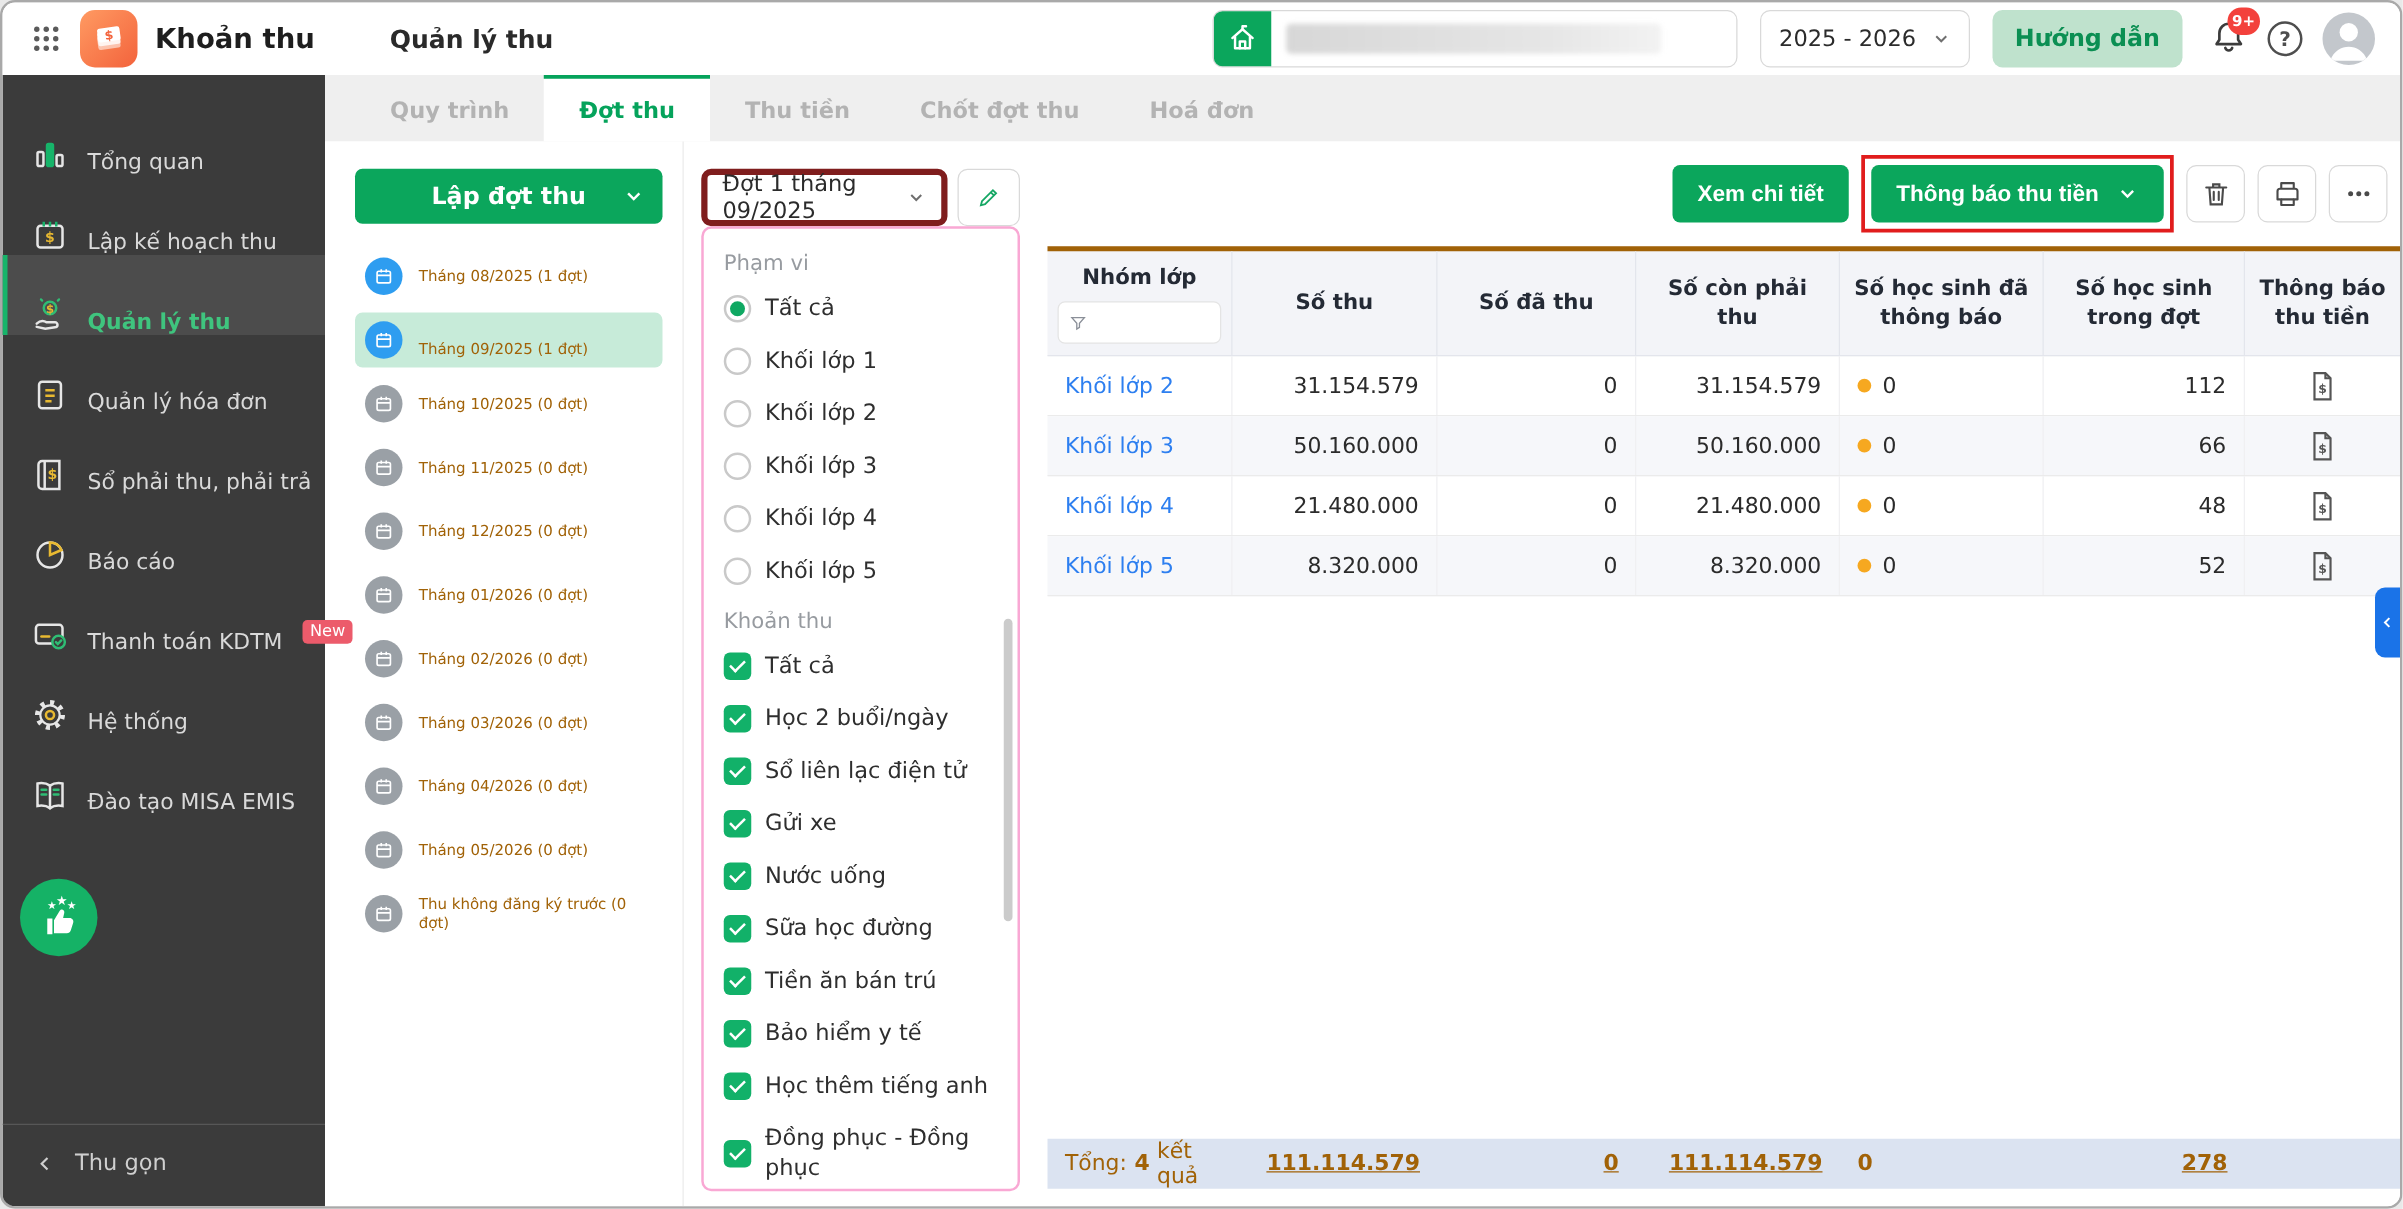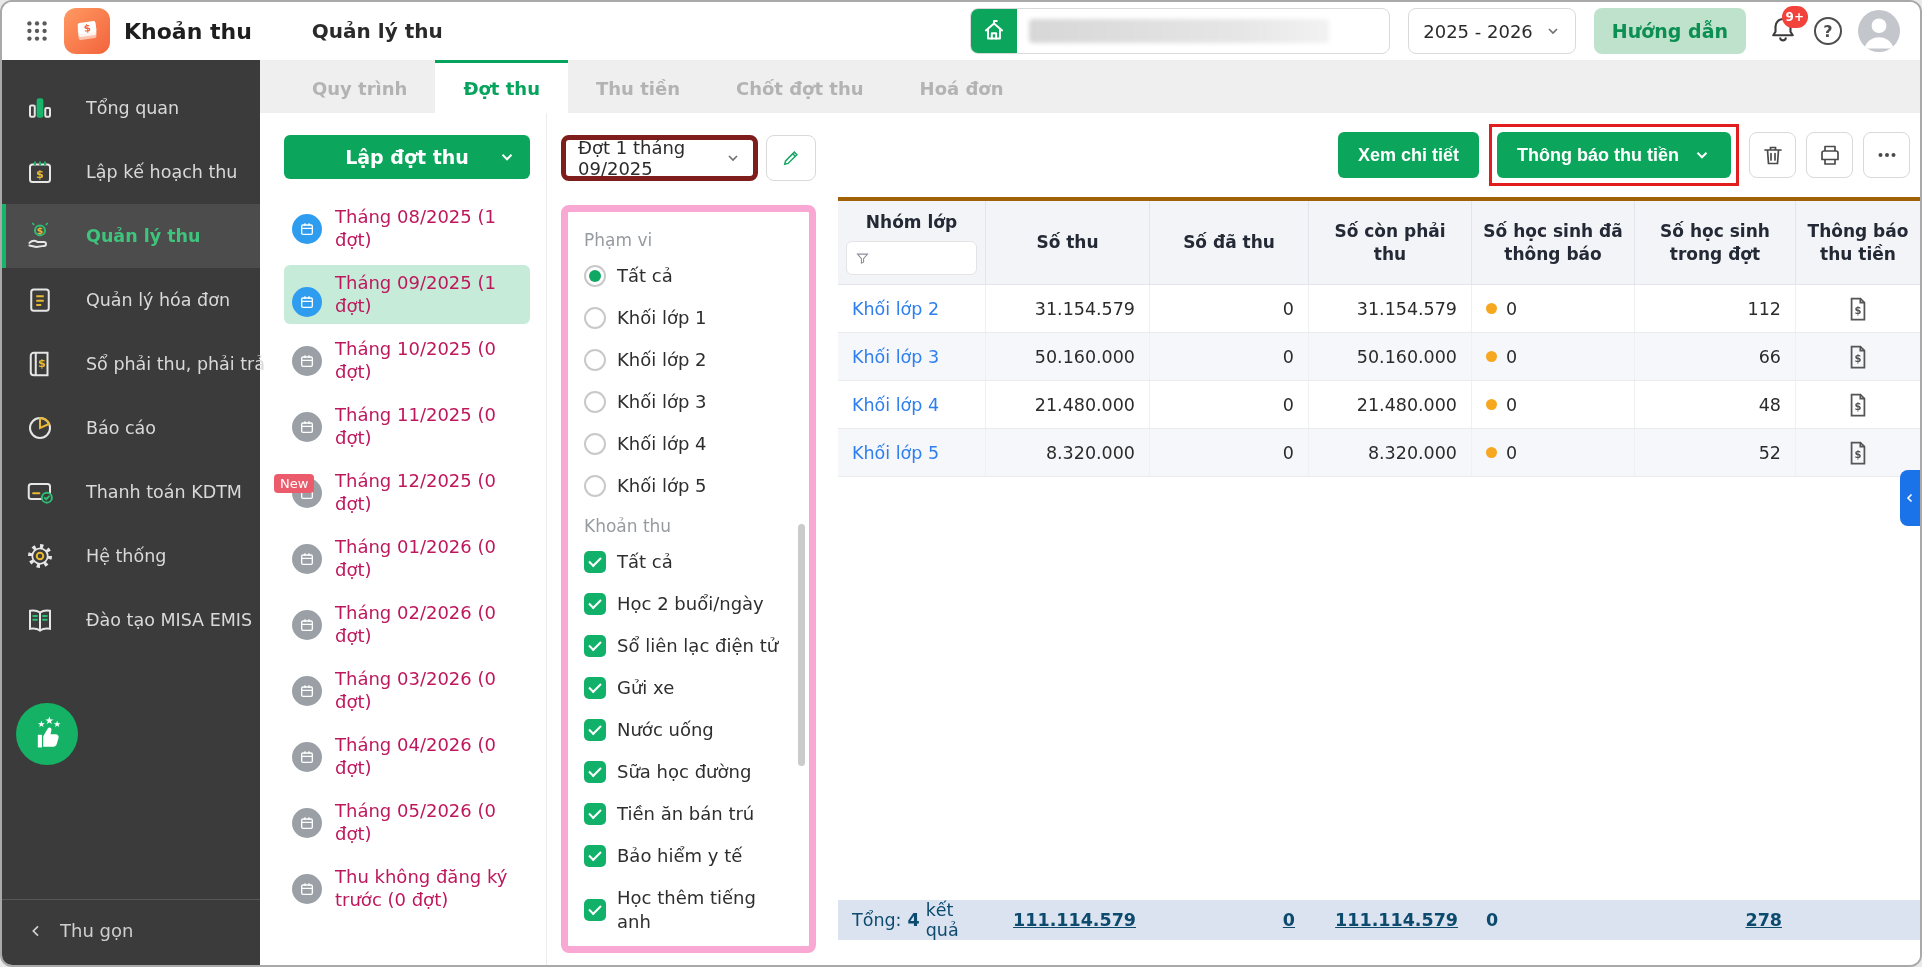--- a/index.html
+++ b/index.html
@@ -18,52 +18,52 @@
   .school-blur { height:24px; width:300px; margin-left:12px; border-radius:4px; background:linear-gradient(90deg,#d7d7d7,#e6e6e6 70%,#f2f2f2); filter:blur(2px); }
   .year-select { margin-left:18px; height:46px; min-width:134px; border:1px solid #d9d9d9; border-radius:8px; display:flex; align-items:center; gap:12px; padding:0 14px; font-size:18px; color:#2b2b2b; cursor:pointer; }
   .guide-btn { margin-left:18px; height:46px; padding:0 18px; border-radius:8px; background:#bfe2cd; color:#0b8f53; font-size:19px; font-weight:bold; display:flex; align-items:center; cursor:pointer; }
   .bell-wrap { position:relative; margin-left:22px; cursor:pointer; }
   .bell-badge { position:absolute; top:-8px; right:-10px; min-width:22px; height:22px; border-radius:11px; background:#f3413c; color:#fff; font-size:12px; font-weight:bold; display:grid; place-items:center; padding:0 4px; }
   .help-btn { margin-left:16px; width:28px; height:28px; border:2.2px solid #4e4e4e; border-radius:50%; display:grid; place-items:center; font-size:16px; font-weight:bold; color:#4e4e4e; cursor:pointer; }
   .avatar { margin-left:16px; width:42px; height:42px; border-radius:50%; background:#c3c7cc; overflow:hidden; cursor:pointer; }
 
   
   .sidebar { position:absolute; top:58px; left:0; bottom:0; width:258px; background:#3b3b3b; padding-top:16px; z-index:20; }
-  .side-item { height:64px; display:flex; align-items:center; gap:30px; padding:0 10px 0 22px; color:#d9d9d9; font-size:17.5px; cursor:pointer; white-space:nowrap; }
+  .side-item { height:64px; display:flex; align-items:flex-end; gap:14px; padding:0 10px 0 22px; color:#d9d9d9; font-size:17.5px; cursor:pointer; white-space:nowrap; }
   .side-item .s-icon { width:32px; height:32px; flex:none; display:grid; place-items:center; }
   .side-item.active { background:#4c4c4c; border-left:4px solid #17b46a; padding-left:18px; color:#3fc47e; font-weight:600; }
   .new-badge { background:#ec5b6b; color:#fff; font-size:13px; border-radius:4px; padding:2px 6px; margin-left:2px; transform:translateY(-9px); }
   .praise-circle { position:absolute; left:14px; bottom:200px; width:62px; height:62px; border-radius:50%; background:#15b266; display:grid; place-items:center; cursor:pointer; }
   .collapse-row { position:absolute; left:0; right:0; bottom:0; border-top:1px solid #575757; padding:20px 26px 24px; display:flex; align-items:center; gap:16px; color:#cfcfcf; font-size:18px; cursor:pointer; }
 
   
   .tabstrip { position:absolute; left:258px; right:0; top:58px; height:53px; background:#efefef; display:flex; padding-left:24px; z-index:10; }
   .tab { padding:0 28px; display:flex; align-items:center; font-size:18px; font-weight:600; color:#b3b3b3; cursor:pointer; border-top:3px solid transparent; }
   .tab.active { background:#fff; color:#05a35b; border-top:3px solid #05a35b; }
 
   
   .content { position:absolute; left:258px; right:0; top:111px; bottom:0; background:#fff; display:flex; }
 
   
   .month-panel { width:287px; flex:none; border-right:1px solid #ececec; padding:22px 16px 10px 24px; overflow:hidden; }
   .create-btn { position:relative; width:100%; height:44px; border-radius:6px; background:#0ba65c; color:#fff; font-size:19px; font-weight:bold; display:flex; align-items:center; justify-content:center; cursor:pointer; }
   .create-btn .cb-chev { position:absolute; right:14px; top:13px; }
   .month-list { margin-top:20px; }
-  .month-item { display:flex; align-items:center; gap:13px; padding:7px 8px; border-radius:6px; margin-bottom:7px; font-size:18px; color:#be185d; cursor:pointer; line-height:1.25; }
+  .month-item { display:flex; align-items:center; gap:13px; padding:7px 8px; border-radius:6px; margin-bottom:7px; font-size:12px; color:#a16207; cursor:pointer; line-height:1.25; }
   .month-item.selected { background:#c7ebd9;align-items:flex-end; }
   .m-ic { width:30px; height:30px; border-radius:50%; background:#9aa0a6; display:grid; place-items:center; flex:none; }
   .month-item.has-batch .m-ic { background:#2e9df0; }
 
   
   .filter-col { width:283px; flex:none; display:flex; flex-direction:column; padding:22px 14px 12px 14px; }
   .batch-row { display:flex; gap:8px; }
   .batch-select { flex:1; height:46px; border:5px solid #7f1d1d; border-radius:8px; display:flex; align-items:center; padding:0 12px; font-size:18px; color:#2b2b2b; cursor:pointer; }
   .batch-select span { flex:1; }
   .edit-btn { width:50px; height:46px; border:1px solid #d9d9d9; border-radius:8px; display:grid; place-items:center; background:#fff; cursor:pointer; }
-  .filter-card { position:relative; flex:1; margin-top:24px; border:7px solid #f9a8d4; border-radius:8px; padding:18px 14px 10px 16px; overflow:hidden; }
+  .filter-card { position:relative; flex:1; margin-top:0; border:2px solid #f9a8d4; border-radius:8px; padding:18px 14px 10px 16px; overflow:hidden; }
   .f-label { color:#979ba0; font-size:17px; margin-bottom:14px; }
   .opt-row { display:flex; align-items:center; gap:11px; margin-bottom:18px; font-size:18px; color:#2e2e2e; cursor:pointer; line-height:24px; }
   .radio { width:22px; height:22px; border:2px solid #c9c9c9; border-radius:50%; flex:none; }
   .opt-row.checked .radio::after { content:''; display:block; width:12px; height:12px; margin:3px; border-radius:50%; background:#0fa862; }
   .cbx { width:22px; height:22px; border-radius:5px; background:#12b169; flex:none; position:relative; }
   .cbx::after { content:''; position:absolute; left:5px; top:6px; width:10px; height:5px; border-left:2.4px solid #fff; border-bottom:2.4px solid #fff; transform:rotate(-45deg); }
   .fee-group { margin-top:4px; }
   .f-scroll { position:absolute; right:4px; top:312px; width:7px; height:242px; border-radius:4px; background:#cbcbcb; cursor:grab; }
 
   
@@ -79,21 +79,21 @@
   .th.first { flex-direction:column; justify-content:flex-start; padding:10px 8px 8px; }
   .col-filter { margin-top:8px; width:100%; height:34px; background:#fff; border:1px solid #e4e4e4; border-radius:6px; display:flex; align-items:center; padding:0 8px; cursor:text; }
   .t-row { height:48px; border-bottom:1px solid #ebebeb; font-size:17.5px; color:#2b2b2b; }
   .t-body .t-row:nth-child(even) { background:#f6f7fa; }
   .td { display:flex; align-items:center; border-right:1px solid #f0f0f2; padding:0 14px; min-width:0; }
   .td:last-child { border-right:none; justify-content:center; padding:0; }
   .td.num { justify-content:flex-end; }
   .td.link a { color:#2d7ff0; text-decoration:none; cursor:pointer; }
   .dot { width:11px; height:11px; border-radius:50%; background:#f6a820; margin-right:9px; flex:none; }
   .t-fill { flex:1; }
-  .t-foot { height:40px; background:#dbe3f1; margin-bottom:25px; font-size:17.5px; color:#0c4a6e; }
+  .t-foot { height:40px; background:#dbe3f1; margin-bottom:14px; font-size:17.5px; color:#a16207; }
   .tf { display:flex; align-items:center; padding:0 14px; }
   .tf.num { justify-content:flex-end; font-weight:bold;text-decoration:underline; }
   .tf.bold { font-weight:bold; }
   .tf .light { font-weight:normal; margin-right:6px; }
   .tf .light2 { font-weight:normal; margin-left:6px; }
 
   .collapse-tab { position:absolute; right:0; top:468px; width:20px; height:56px; background:#1a73e8; border-radius:8px 0 0 8px; display:grid; place-items:center; cursor:pointer; z-index:40; }
 </style>
 </head>
 <body>

